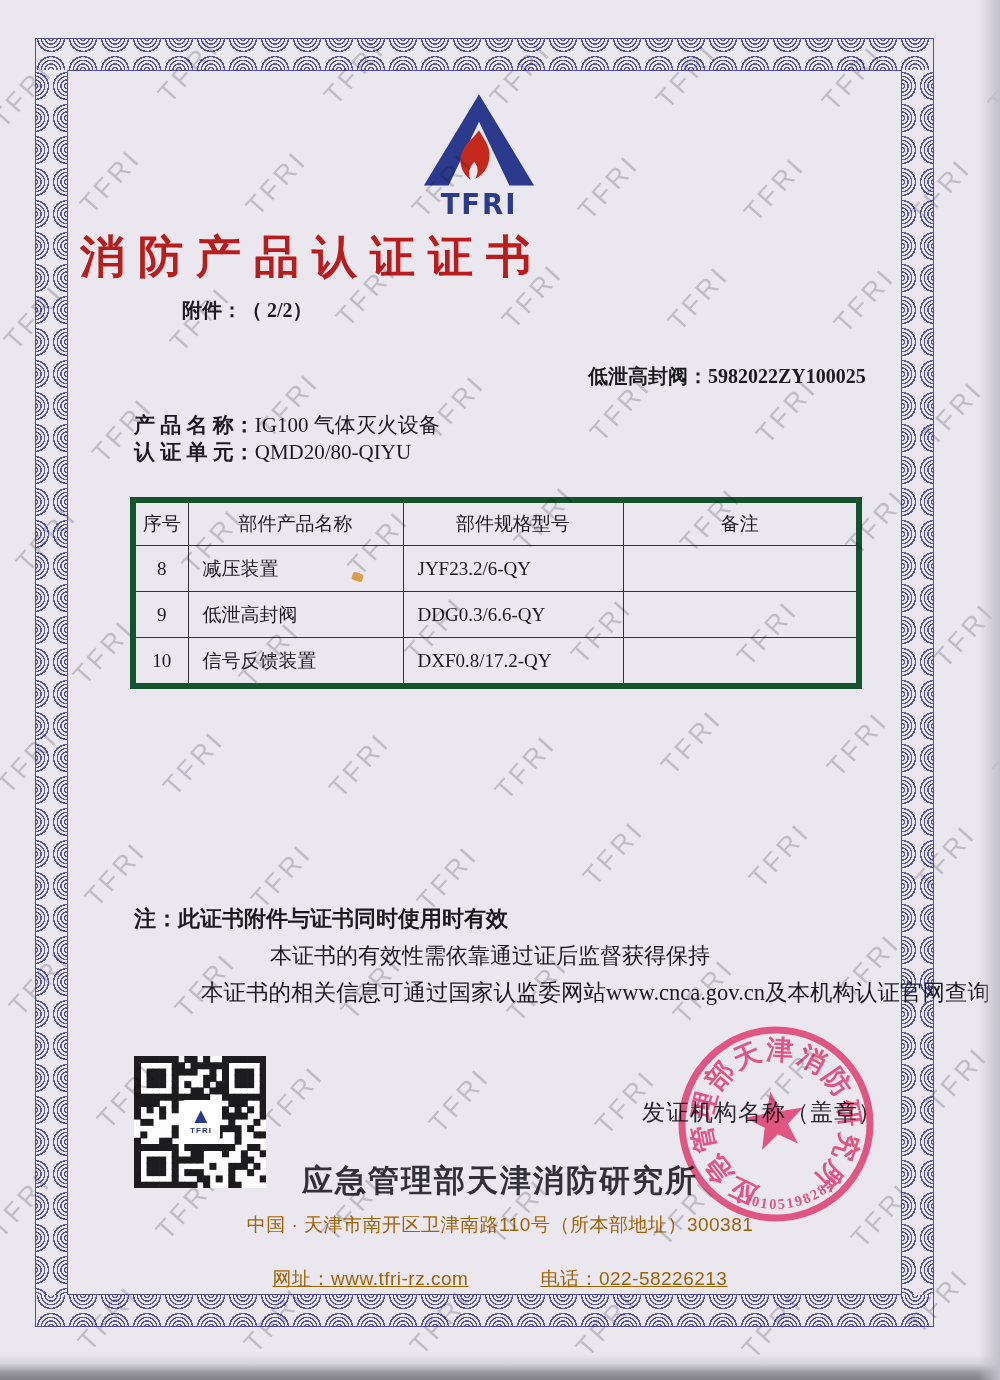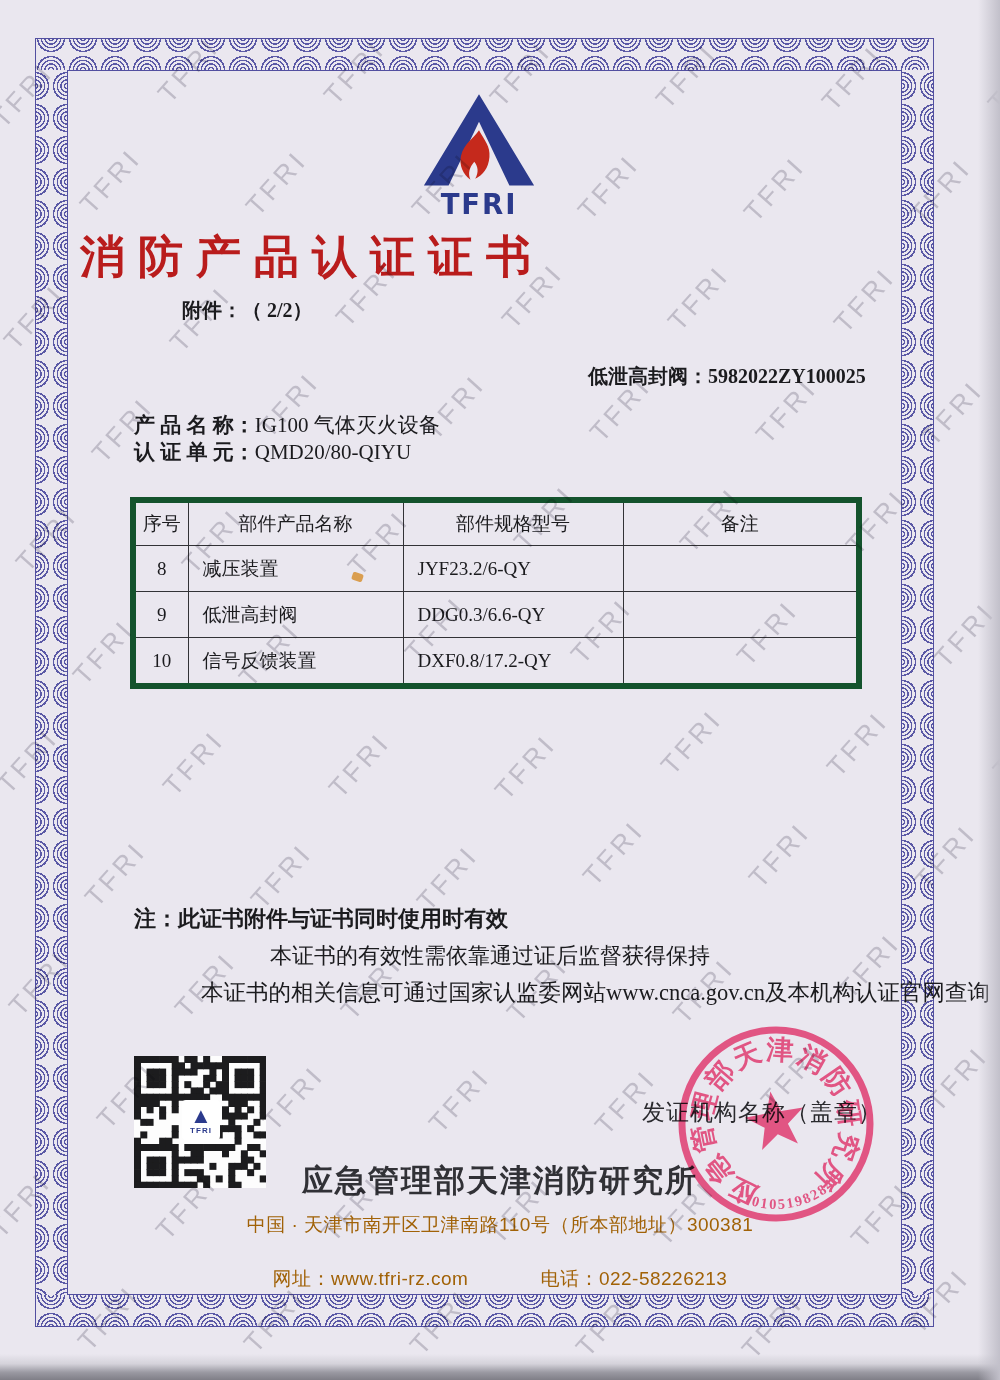--- a/index.html
+++ b/index.html
@@ -85,21 +85,21 @@
     font-family:"Liberation Sans","DejaVu Sans",sans-serif; color:#2a2a2e; letter-spacing:1px; z-index:3; }
   .stamp-svg { position:absolute; left:666px; top:1014px; width:220px; height:220px;
     z-index:5; mix-blend-mode:multiply; opacity:.92; }
 
   
   .org-name { position:absolute; left:0; right:0; top:1160px; text-align:center;
     font-size:31px; font-weight:bold; letter-spacing:2px; color:#313136; }
   .addr { position:absolute; left:0; right:0; text-align:center;
     font-family:"Liberation Sans","DejaVu Sans",sans-serif; font-size:19px; color:#a16207; letter-spacing:.5px; }
   .a1 { top:1212px; } .a2 { top:1239px; }
-  .a3 { top:1266px; display:flex; justify-content:center; gap:72px; }
+  .a3 { top:1266px; display:flex; justify-content:center; gap:72px;text-decoration:underline; }
 
   
   .edge-bottom { position:absolute; left:0; right:0; bottom:0; height:26px; z-index:9;
     background:linear-gradient(to bottom, rgba(234,231,239,0) 0%, #d4d2da 38%, #9b9aa3 70%, #7f7e87 100%); }
   .edge-right { position:absolute; top:0; bottom:0; right:0; width:22px; z-index:9;
     background:linear-gradient(to right, rgba(234,231,239,0), #c2c0ca); }
 </style>
 </head>
 <body>
 

